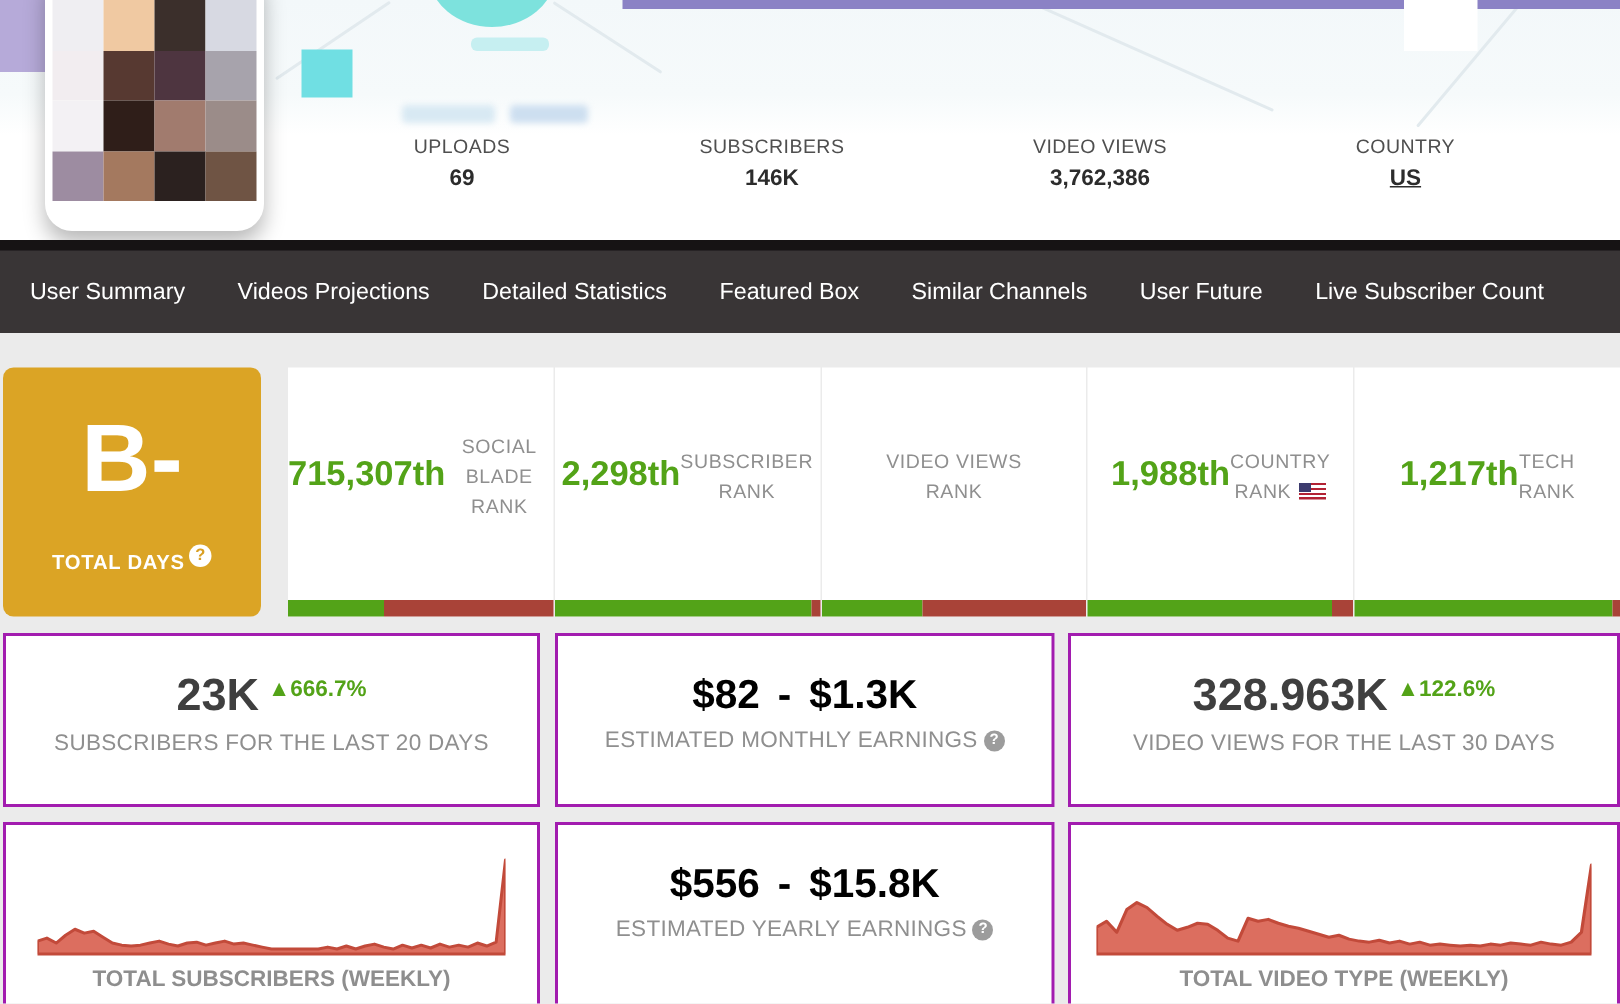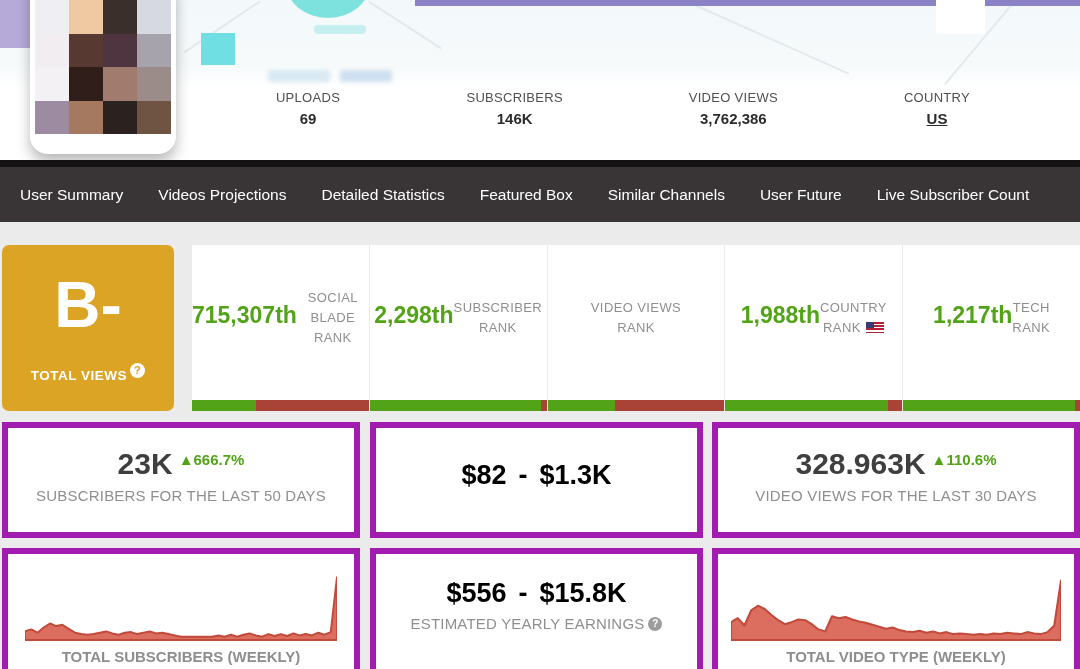--- a/index.html
+++ b/index.html
@@ -70,21 +70,21 @@
   .rank-value { font-size:23px; font-weight:bold; color:#53a318; white-space:nowrap; }
   .rank-label { font-size:13px; color:#8f8f8f; letter-spacing:.4px; line-height:1.55; margin-top:5px; }
   .rank-bar { height:11px; display:flex; }
   .rank-bar .green { background:#53a318; height:100%; }
   .rank-bar .red { background:#a94338; height:100%; flex:1; }
   .us-flag { display:inline-block; width:18px; height:11px; vertical-align:-1px; margin-left:5px;
     background:repeating-linear-gradient(#b22234 0 1.6px,#fff 1.6px 3.2px); position:relative; }
   .us-flag::after { content:""; position:absolute; left:0; top:0; width:8px; height:6px; background:#3c3b6e; }
 
   
-  .card { position:absolute; background:#fff; border:6px solid #a21caf; }
+  .card { position:absolute; background:#fff; border:2px solid #a21caf; }
   .c-a { left:2px; width:358px; } .c-b { left:370px; width:333px; } .c-c { left:712px; width:368px; }
   .row2 { top:422px; height:116px; display:flex; flex-direction:column; justify-content:center;
     align-items:center; text-align:center; padding-bottom:10px; }
   .row3 { top:548px; height:132px; text-align:center; }
   .big-value { font-size:30px; font-weight:bold; color:#3f3f3f; white-space:nowrap; }
   .delta { font-size:15px; font-weight:bold; color:#53a318; margin-left:6px; vertical-align:9px; }
   .money-value { font-size:27px; font-weight:bold; color:#000000; white-space:nowrap; }
   .money-value .sep { margin:0 12px; }
   .card-label { font-size:15px; color:#8f8f8f; letter-spacing:.2px; margin-top:6px; white-space:nowrap; }
   .earn3 { padding-top:24px; }
@@ -158,21 +158,21 @@
   <span class="nav-item">Videos Projections</span>
   <span class="nav-item">Detailed Statistics</span>
   <span class="nav-item">Featured Box</span>
   <span class="nav-item">Similar Channels</span>
   <span class="nav-item">User Future</span>
   <span class="nav-item">Live Subscriber Count</span>
 </div>
 
 <div class="grade-card">
   <div class="grade-value">B-</div>
-  <div class="grade-label"><span>TOTAL VIEWS</span><span class="grade-help">?</span></div>
+  <div class="grade-label"><span>TOTAL DAYS</span><span class="grade-help">?</span></div>
 </div>
 
 <div class="ranks">
   <div class="rank-card">
     <div class="rank-body">
       <div class="rank-value">715,307th</div>
       <div class="rank-label"><span>SOCIAL BLADE</span><br><span>RANK</span></div>
     </div>
     <div class="rank-bar">
         <div class="green" style="width: 36%;"></div>
@@ -215,29 +215,30 @@
     </div>
     <div class="rank-bar">
         <div class="green" style="width: 97%;"></div>
         <div class="red"></div>
       </div>
   </div>
 </div>
 
 <div class="card c-a row2">
   <div><span class="big-value">23K</span><span class="delta">▲666.7%</span></div>
-  <div class="card-label">SUBSCRIBERS FOR THE LAST 50 DAYS</div>
+  <div class="card-label">SUBSCRIBERS FOR THE LAST 20 DAYS</div>
 </div>
 
 <div class="card c-b row2">
   <div class="money-value"><span>$82</span><span class="sep">-</span><span>$1.3K</span></div>
+  <div class="card-label"><span>ESTIMATED MONTHLY EARNINGS</span><span class="help-icon">?</span></div>
 </div>
 
 <div class="card c-c row2">
-  <div><span class="big-value">328.963K</span><span class="delta">▲110.6%</span></div>
+  <div><span class="big-value">328.963K</span><span class="delta">▲122.6%</span></div>
   <div class="card-label">VIDEO VIEWS FOR THE LAST 30 DAYS</div>
 </div>
 
 <div class="card c-a row3">
   <div class="chart-wrap">
       <svg viewBox="0 0 310 72" preserveAspectRatio="none" style="width: 100%; height: 100%; display: block;">
         <polygon points="0,70 0.0,61.4 6.2,59.4 12.4,62.7 18.6,57.5 24.8,53.5 31.0,56.1 37.2,54.8 43.4,58.8 49.6,62.7 55.8,64.1 62.0,64.7 68.2,64.1 74.4,62.7 80.6,61.4 86.8,63.4 93.0,64.7 99.2,62.7 105.4,62.1 111.6,64.1 117.8,62.7 124.0,61.4 130.2,63.4 136.4,62.7 142.6,64.1 148.8,65.4 155.0,66.7 161.2,66.7 167.4,66.7 173.6,66.7 179.8,66.7 186.0,66.7 192.2,65.4 198.4,66.7 204.6,64.7 210.8,66.7 217.0,64.7 223.2,63.4 229.4,65.4 235.6,66.7 241.8,64.1 248.0,66.0 254.2,64.1 260.4,66.0 266.6,63.4 272.8,65.4 279.0,64.1 285.2,65.4 291.4,62.7 297.6,64.7 303.8,62.1 310.0,7.3 310,70" fill="#dc6e5f" stroke="#c24a3a" stroke-width="2" stroke-linejoin="round"></polygon>
       </svg>
     </div>
   <div class="chart-label">TOTAL SUBSCRIBERS (WEEKLY)</div>

